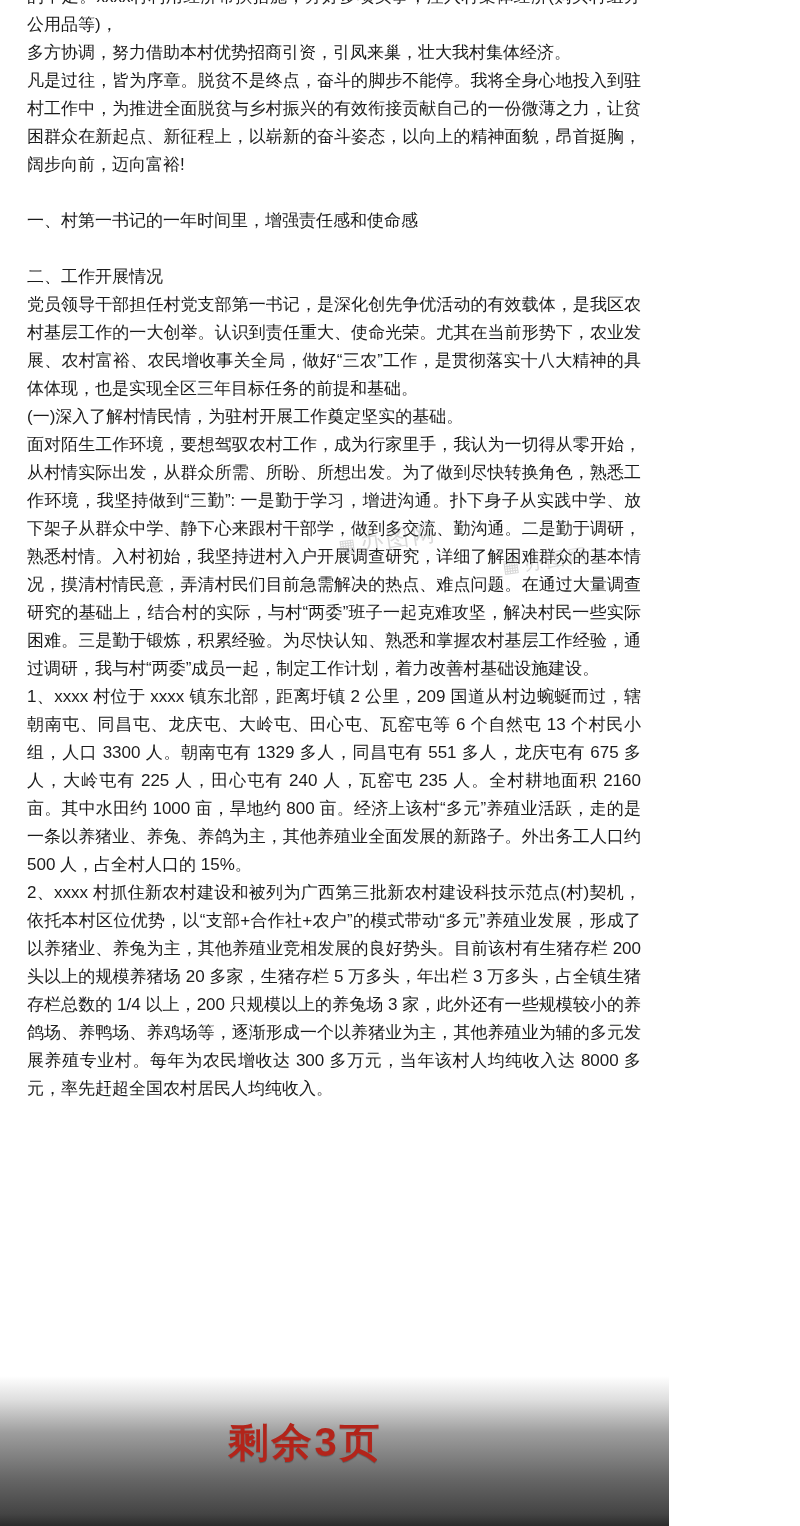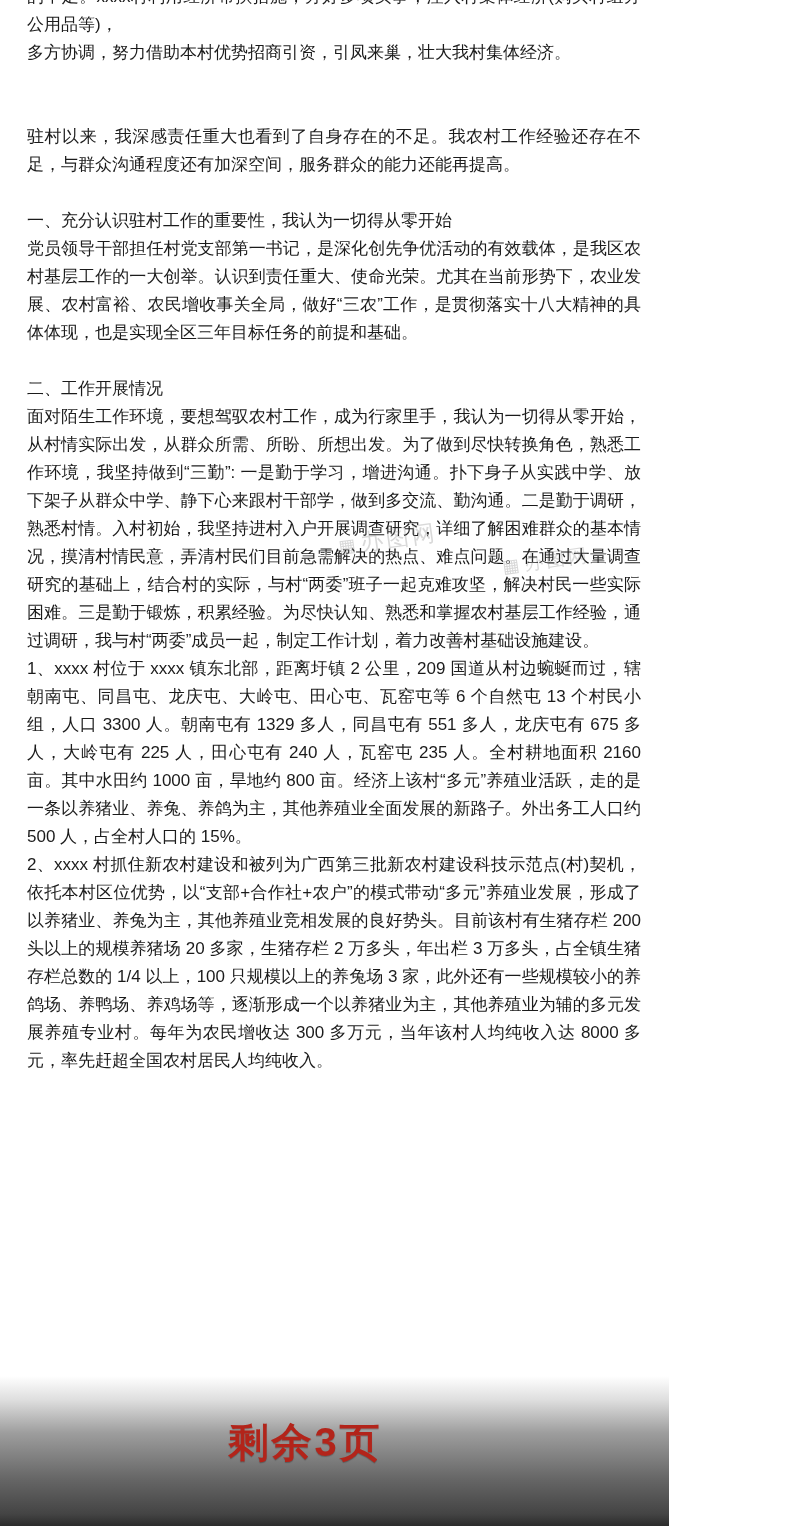--- a/index.html
+++ b/index.html
@@ -78,27 +78,28 @@
   .overlay .txt .spacer { display: inline-block; width: 58px; }
 </style>
 </head>
 <body>
 
 <div class="page">
 
   <div class="content" id="doc-content">
       <p class="clip-top">的不足。xxxx村利用经济帮扶措施，办好多项实事，注入村集体经济(购买村组办公用品等)，</p>
       <p>多方协调，努力借助本村优势招商引资，引凤来巢，壮大我村集体经济。</p>
-      <p style="margin-top: 56px;">驻村以来，我深感责任重大也看到了自身存在的不足。我农村工作经验还存在不足，与群众沟通程度还有加深空间，服务群众的能力还能再提高。</p>
-      <p style="margin-top: 28px;">一、充分认识驻村工作的重要性，我认为一切得从零开始</p>
+      <p>凡是过往，皆为序章。脱贫不是终点，奋斗的脚步不能停。我将全身心地投入到驻村工作中，为推进全面脱贫与乡村振兴的有效衔接贡献自己的一份微薄之力，让贫困群众在新起点、新征程上，以崭新的奋斗姿态，以向上的精神面貌，昂首挺胸，阔步向前，迈向富裕!</p>
+      <p style="margin-top: 28px;">一、村第一书记的一年时间里，增强责任感和使命感</p>
+      <p style="margin-top: 28px;">二、工作开展情况</p>
       <p>党员领导干部担任村党支部第一书记，是深化创先争优活动的有效载体，是我区农村基层工作的一大创举。认识到责任重大、使命光荣。尤其在当前形势下，农业发展、农村富裕、农民增收事关全局，做好“三农”工作，是贯彻落实十八大精神的具体体现，也是实现全区三年目标任务的前提和基础。</p>
-      <p style="margin-top: 28px;">二、工作开展情况</p>
+      <p>(一)深入了解村情民情，为驻村开展工作奠定坚实的基础。</p>
       <p>面对陌生工作环境，要想驾驭农村工作，成为行家里手，我认为一切得从零开始，从村情实际出发，从群众所需、所盼、所想出发。为了做到尽快转换角色，熟悉工作环境，我坚持做到“三勤”: 一是勤于学习，增进沟通。扑下身子从实践中学、放下架子从群众中学、静下心来跟村干部学，做到多交流、勤沟通。二是勤于调研，熟悉村情。入村初始，我坚持进村入户开展调查研究，详细了解困难群众的基本情况，摸清村情民意，弄清村民们目前急需解决的热点、难点问题。在通过大量调查研究的基础上，结合村的实际，与村“两委”班子一起克难攻坚，解决村民一些实际困难。三是勤于锻炼，积累经验。为尽快认知、熟悉和掌握农村基层工作经验，通过调研，我与村“两委”成员一起，制定工作计划，着力改善村基础设施建设。</p>
       <p>1、xxxx 村位于 xxxx 镇东北部，距离圩镇 2 公里，209 国道从村边蜿蜒而过，辖朝南屯、同昌屯、龙庆屯、大岭屯、田心屯、瓦窑屯等 6 个自然屯 13 个村民小组，人口 3300 人。朝南屯有 1329 多人，同昌屯有 551 多人，龙庆屯有 675 多人，大岭屯有 225 人，田心屯有 240 人，瓦窑屯 235 人。全村耕地面积 2160 亩。其中水田约 1000 亩，旱地约 800 亩。经济上该村“多元”养殖业活跃，走的是一条以养猪业、养兔、养鸽为主，其他养殖业全面发展的新路子。外出务工人口约 500 人，占全村人口的 15%。</p>
-      <p>2、xxxx 村抓住新农村建设和被列为广西第三批新农村建设科技示范点(村)契机，依托本村区位优势，以“支部+合作社+农户”的模式带动“多元”养殖业发展，形成了以养猪业、养兔为主，其他养殖业竞相发展的良好势头。目前该村有生猪存栏 200 头以上的规模养猪场 20 多家，生猪存栏 2 万多头，年出栏 3 万多头，占全镇生猪存栏总数的 1/4 以上，100 只规模以上的养兔场 3 家，此外还有一些规模较小的养鸽场、养鸭场、养鸡场等，逐渐形成一个以养猪业为主，其他养殖业为辅的多元发展养殖专业村。每年为农民增收达 300 多万元，当年该村人均纯收入达 8000 多元，率先赶超全国农村居民人均纯收入。</p>
+      <p>2、xxxx 村抓住新农村建设和被列为广西第三批新农村建设科技示范点(村)契机，依托本村区位优势，以“支部+合作社+农户”的模式带动“多元”养殖业发展，形成了以养猪业、养兔为主，其他养殖业竞相发展的良好势头。目前该村有生猪存栏 200 头以上的规模养猪场 20 多家，生猪存栏 5 万多头，年出栏 3 万多头，占全镇生猪存栏总数的 1/4 以上，200 只规模以上的养兔场 3 家，此外还有一些规模较小的养鸽场、养鸭场、养鸡场等，逐渐形成一个以养猪业为主，其他养殖业为辅的多元发展养殖专业村。每年为农民增收达 300 多万元，当年该村人均纯收入达 8000 多元，率先赶超全国农村居民人均纯收入。</p>
     </div>
 
   <div class="wm wm1">
     <span class="wm-logo">▦</span>
     <span>办图网</span>
   </div>
   <div class="wm wm2">
     <span class="wm-logo">▦</span>
     <span>办图网</span>
   </div>

